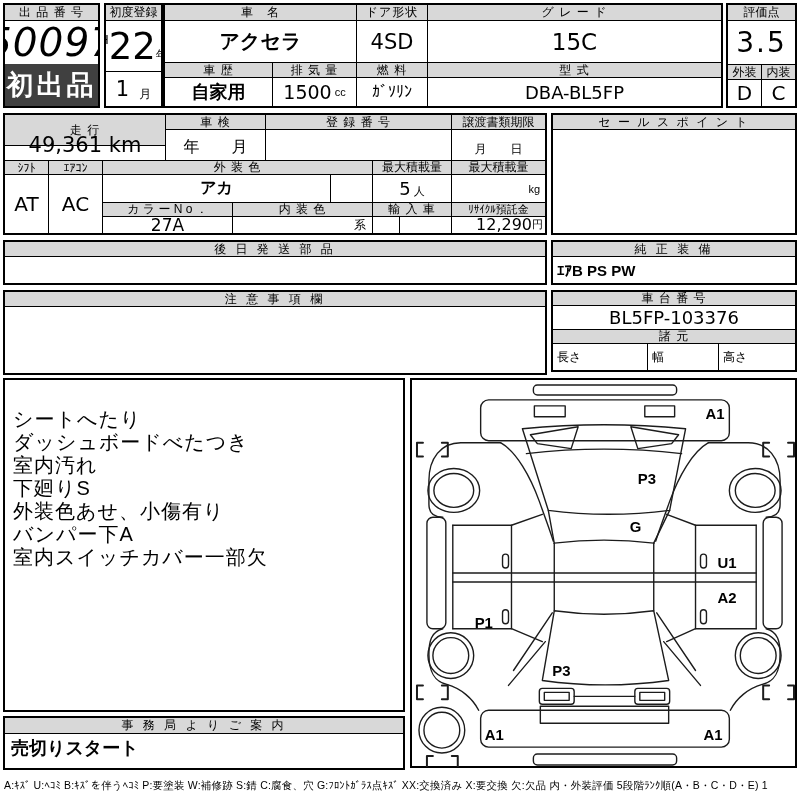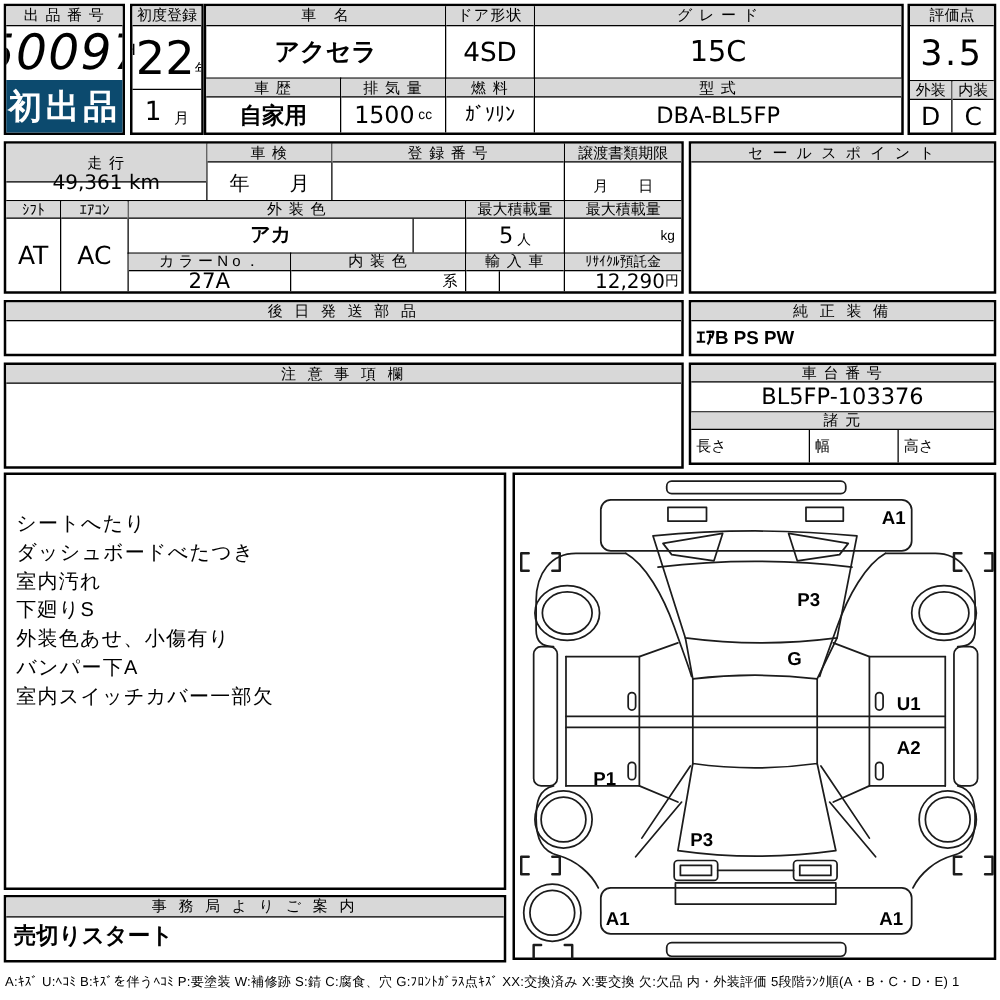--- a/index.html
+++ b/index.html
@@ -6,26 +6,26 @@
   .sheet{position:relative;width:800px;height:800px;background:#fff;
          font-family:"Liberation Sans","DejaVu Sans",sans-serif;color:#000;overflow:hidden;}
   .box{position:absolute;border:2px solid #000;background:#fff;box-sizing:border-box;}
   .cell{position:absolute;box-sizing:border-box;display:flex;align-items:center;justify-content:center;overflow:hidden;}
   .hd{background:#d8d8d8;font-size:12px;border-bottom:1px solid #000;letter-spacing:1px;}
   .vline{position:absolute;width:1px;background:#000;}
   .hline{position:absolute;height:1px;background:#000;}
   .left{justify-content:flex-start;}
   .right{justify-content:flex-end;}
   .bottom{align-items:flex-end;}
-  .badge{position:absolute;background:#0c4a6e;color:#fff;display:flex;align-items:center;justify-content:center;
+  .badge{position:absolute;background:#404040;color:#fff;display:flex;align-items:center;justify-content:center;
          font-size:27px;font-weight:bold;letter-spacing:3px;}
   .big{font-size:39px;letter-spacing:1px;font-style:italic;}
   .num{font-family:"DejaVu Sans","Liberation Sans",sans-serif;}
   .unit{font-size:11px;margin-left:3px;}
-  .notes{position:absolute;left:0;right:0;padding:12px 8px;font-size:16px;line-height:23px;letter-spacing:1px;}
+  .notes{position:absolute;left:0;right:0;padding:12px 8px;font-size:20px;line-height:23px;letter-spacing:1px;}
   .legend{position:absolute;font-size:10.5px;white-space:nowrap;letter-spacing:0.2px;}
   svg.diag{position:absolute;left:1px;top:1px;}
   svg.diag *{stroke:#1c1c1c;stroke-width:1.4;fill:none;stroke-linejoin:round;stroke-linecap:round;}
   svg.diag .bk{stroke-width:2;}
   svg.diag text{stroke:none;fill:#000;font:600 15px "Liberation Sans","DejaVu Sans",sans-serif;}
 </style>
 </head>
 <body>
 
 <div class="sheet">
@@ -87,21 +87,21 @@
 
   <div class="box" style="left:3px;top:113px;width:544px;height:122px">
     <div class="vline" style="left:160px;top:0;height:45px"></div>
     <div class="vline" style="left:260px;top:0;height:45px"></div>
     <div class="vline" style="left:446px;top:0;height:118px"></div>
     <div class="hline" style="left:0;top:45px;width:540px"></div>
     <div class="cell hd" style="left:0;top:0;width:160px;height:31px">走 行</div>
     <div class="cell hd" style="left:161px;top:0;width:99px;height:15px">車 検</div>
     <div class="cell hd" style="left:261px;top:0;width:185px;height:15px">登 録 番 号</div>
     <div class="cell hd" style="left:447px;top:0;width:93px;height:15px;letter-spacing:0">譲渡書類期限</div>
-    <div class="cell num" style="left:0;top:15px;width:160px;height:30px;font-size:16px">49,361 km</div>
+    <div class="cell num" style="left:0;top:15px;width:160px;height:30px;font-size:21px">49,361 km</div>
     <div class="cell bottom" style="left:161px;top:15px;width:99px;height:28px;font-size:16px">年　　月</div>
     <div class="cell" style="left:261px;top:15px;width:185px;height:28px"></div>
     <div class="cell bottom" style="left:447px;top:15px;width:93px;height:28px;font-size:12px">月　　日</div>
 
     <div class="vline" style="left:43px;top:45px;height:73px"></div>
     <div class="vline" style="left:97px;top:45px;height:73px"></div>
     <div class="vline" style="left:367px;top:45px;height:73px"></div>
     <div class="cell hd" style="left:0;top:46px;width:43px;height:14px;letter-spacing:0">ｼﾌﾄ</div>
     <div class="cell hd" style="left:44px;top:46px;width:53px;height:14px;letter-spacing:0">ｴｱｺﾝ</div>
     <div class="cell hd" style="left:98px;top:46px;width:269px;height:14px">外 装 色</div>

